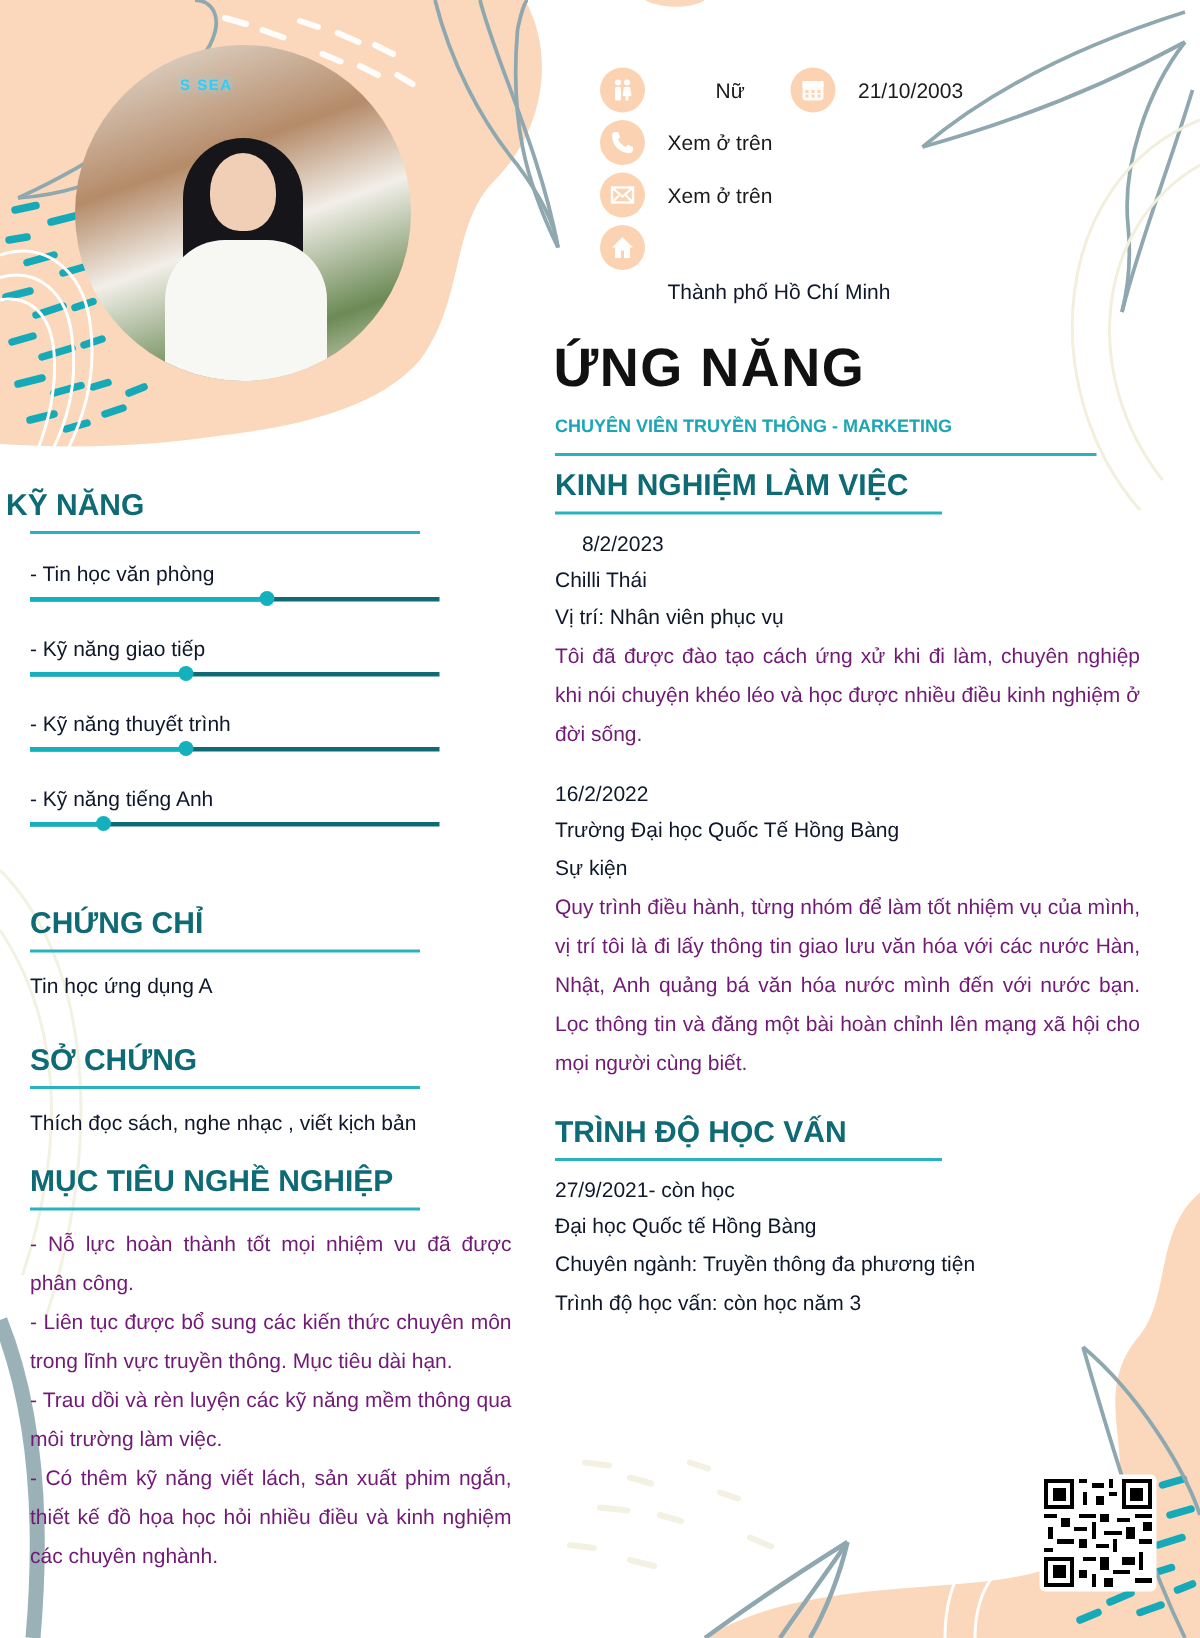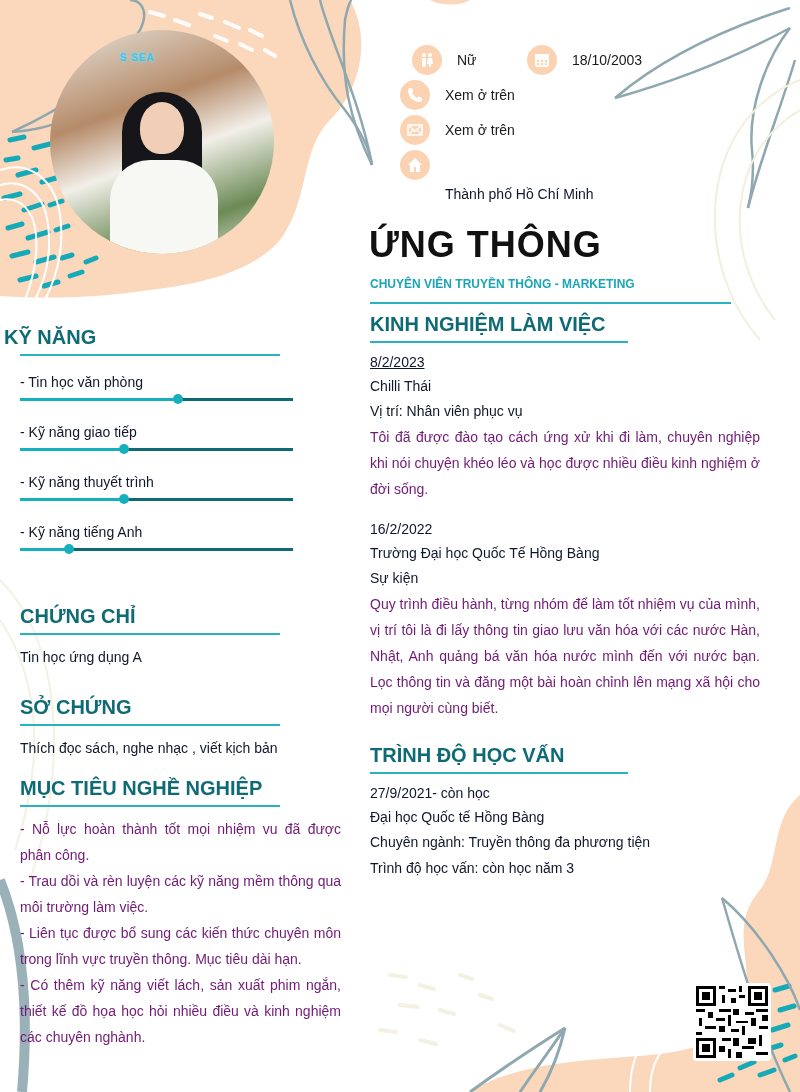--- a/index.html
+++ b/index.html
@@ -151,21 +151,21 @@
 </svg>
 
 <div class="photo">
   <span class="sea">S SEA</span>
   <div class="hair"></div>
   <div class="face"></div>
   <div class="shirt"></div>
 </div>
 
 <div>
-  <div class="crow" style="left:412px; top:45px;">
+  <div class="crow" style="left:400px; top:45px;gap:32px;">
     <span class="cicon">
       <svg viewBox="0 0 18 18">
           <circle cx="6" cy="4" r="2" fill="#fff"></circle>
           <circle cx="12" cy="4" r="2" fill="#fff"></circle>
           <rect x="4" y="7" width="4" height="9" rx="1" fill="#fff"></rect>
           <path d="M10,7 h4 l1,6 h-2 v3 h-2 v-3 h-2 z" fill="#fff"></path>
         </svg>
     </span>
     <span style="margin-left:15px;">Nữ</span>
   </div>
@@ -177,21 +177,21 @@
           <g fill="#fbd3b2">
             <rect x="4" y="9" width="2" height="2"></rect>
             <rect x="8" y="9" width="2" height="2"></rect>
             <rect x="12" y="9" width="2" height="2"></rect>
             <rect x="4" y="12" width="2" height="2"></rect>
             <rect x="8" y="12" width="2" height="2"></rect>
             <rect x="12" y="12" width="2" height="2"></rect>
           </g>
         </svg>
     </span>
-    <span style="margin-left:15px;">18/10/2003</span>
+    <span style="margin-left:15px;">21/10/2003</span>
   </div>
   <div class="crow" style="left:400px; top:80px;">
     <span class="cicon">
       <svg viewBox="0 0 18 18">
           <path d="M4,2 C3,2 2,3 2,4 C2,11 7,16 14,16 C15,16 16,15 16,14 L16,12 L12.5,10.5 L11,12 C9,11 7,9 6,7 L7.5,5.5 L6,2 Z" fill="#fff"></path>
         </svg>
     </span>
     <span style="margin-left:15px;">Xem ở trên</span>
   </div>
   <div class="crow" style="left:400px; top:115px;">
@@ -206,21 +206,21 @@
   <div class="crow" style="left:400px; top:150px;">
     <span class="cicon">
       <svg viewBox="0 0 18 18">
           <path d="M9,2 L2,9 H4 V16 H8 V11 H10 V16 H14 V9 H16 Z" fill="#fff"></path>
         </svg>
     </span>
   </div>
   <div class="txt" style="left:445px; top:186px;">Thành phố Hồ Chí Minh</div>
 </div>
 
-<div class="name">ỨNG THÔNG</div>
+<div class="name">ỨNG NĂNG</div>
 <div class="role">CHUYÊN VIÊN TRUYỀN THÔNG - MARKETING</div>
 <div class="role-line"></div>
 
 <div class="sec-title" style="left:4px; top:326px;">KỸ NĂNG</div>
 <div class="sec-line" style="left:20px; top:354px; width:260px;"></div>
 
 <div>
   <div class="txt" style="left:20px; top:374px;">- Tin học văn phòng</div>
   <div class="skill-bar" style="top:398px;">
     <div class="skill-fill" style="width:58%;"></div>
@@ -251,30 +251,30 @@
 <div class="txt" style="left:20px; top:649px;">Tin học ứng dụng A</div>
 
 <div class="sec-title" style="left:20px; top:696px;">SỞ CHỨNG</div>
 <div class="sec-line" style="left:20px; top:724px; width:260px;"></div>
 <div class="txt" style="left:20px; top:740px;">Thích đọc sách, nghe nhạc , viết kịch bản</div>
 
 <div class="sec-title" style="left:20px; top:777px;">MỤC TIÊU NGHỀ NGHIỆP</div>
 <div class="sec-line" style="left:20px; top:805px; width:260px;"></div>
 <div class="para" style="left:20px; top:816px; width:321px;">
   <div>- Nỗ lực hoàn thành tốt mọi nhiệm vu đã được phân công.</div>
+  <div>- Liên tục được bổ sung các kiến thức chuyên môn trong lĩnh vực truyền thông. Mục tiêu dài hạn.</div>
   <div>- Trau dồi và rèn luyện các kỹ năng mềm thông qua môi trường làm việc.</div>
-  <div>- Liên tục được bổ sung các kiến thức chuyên môn trong lĩnh vực truyền thông. Mục tiêu dài hạn.</div>
   <div>- Có thêm kỹ năng viết lách, sản xuất phim ngắn, thiết kế đồ họa học hỏi nhiều điều và kinh nghiệm các chuyên nghành.</div>
 </div>
 
 <div class="sec-title" style="left:370px; top:313px;">KINH NGHIỆM LÀM VIỆC</div>
 <div class="sec-line" style="left:370px; top:341px; width:258px;"></div>
 
 <div>
-  <div class="txt" style="left:370px; top:354px;text-decoration:underline;">8/2/2023</div>
+  <div class="txt" style="left:388px; top:354px;">8/2/2023</div>
   <div class="txt" style="left:370px; top:378px;">Chilli Thái</div>
   <div class="txt" style="left:370px; top:403px;">Vị trí: Nhân viên phục vụ</div>
   <div class="para" style="left:370px; top:424px; width:390px;">Tôi đã được đào tạo cách ứng xử khi đi làm, chuyên nghiệp khi nói chuyện khéo léo và học được nhiều điều kinh nghiệm ở đời sống.</div>
 </div>
 
 <div>
   <div class="txt" style="left:370px; top:521px;">16/2/2022</div>
   <div class="txt" style="left:370px; top:545px;">Trường Đại học Quốc Tế Hồng Bàng</div>
   <div class="txt" style="left:370px; top:570px;">Sự kiện</div>
   <div class="para" style="left:370px; top:591px; width:390px;">Quy trình điều hành, từng nhóm để làm tốt nhiệm vụ của mình, vị trí tôi là đi lấy thông tin giao lưu văn hóa với các nước Hàn, Nhật, Anh quảng bá văn hóa nước mình đến với nước bạn. Lọc thông tin và đăng một bài hoàn chỉnh lên mạng xã hội cho mọi người cùng biết.</div>

